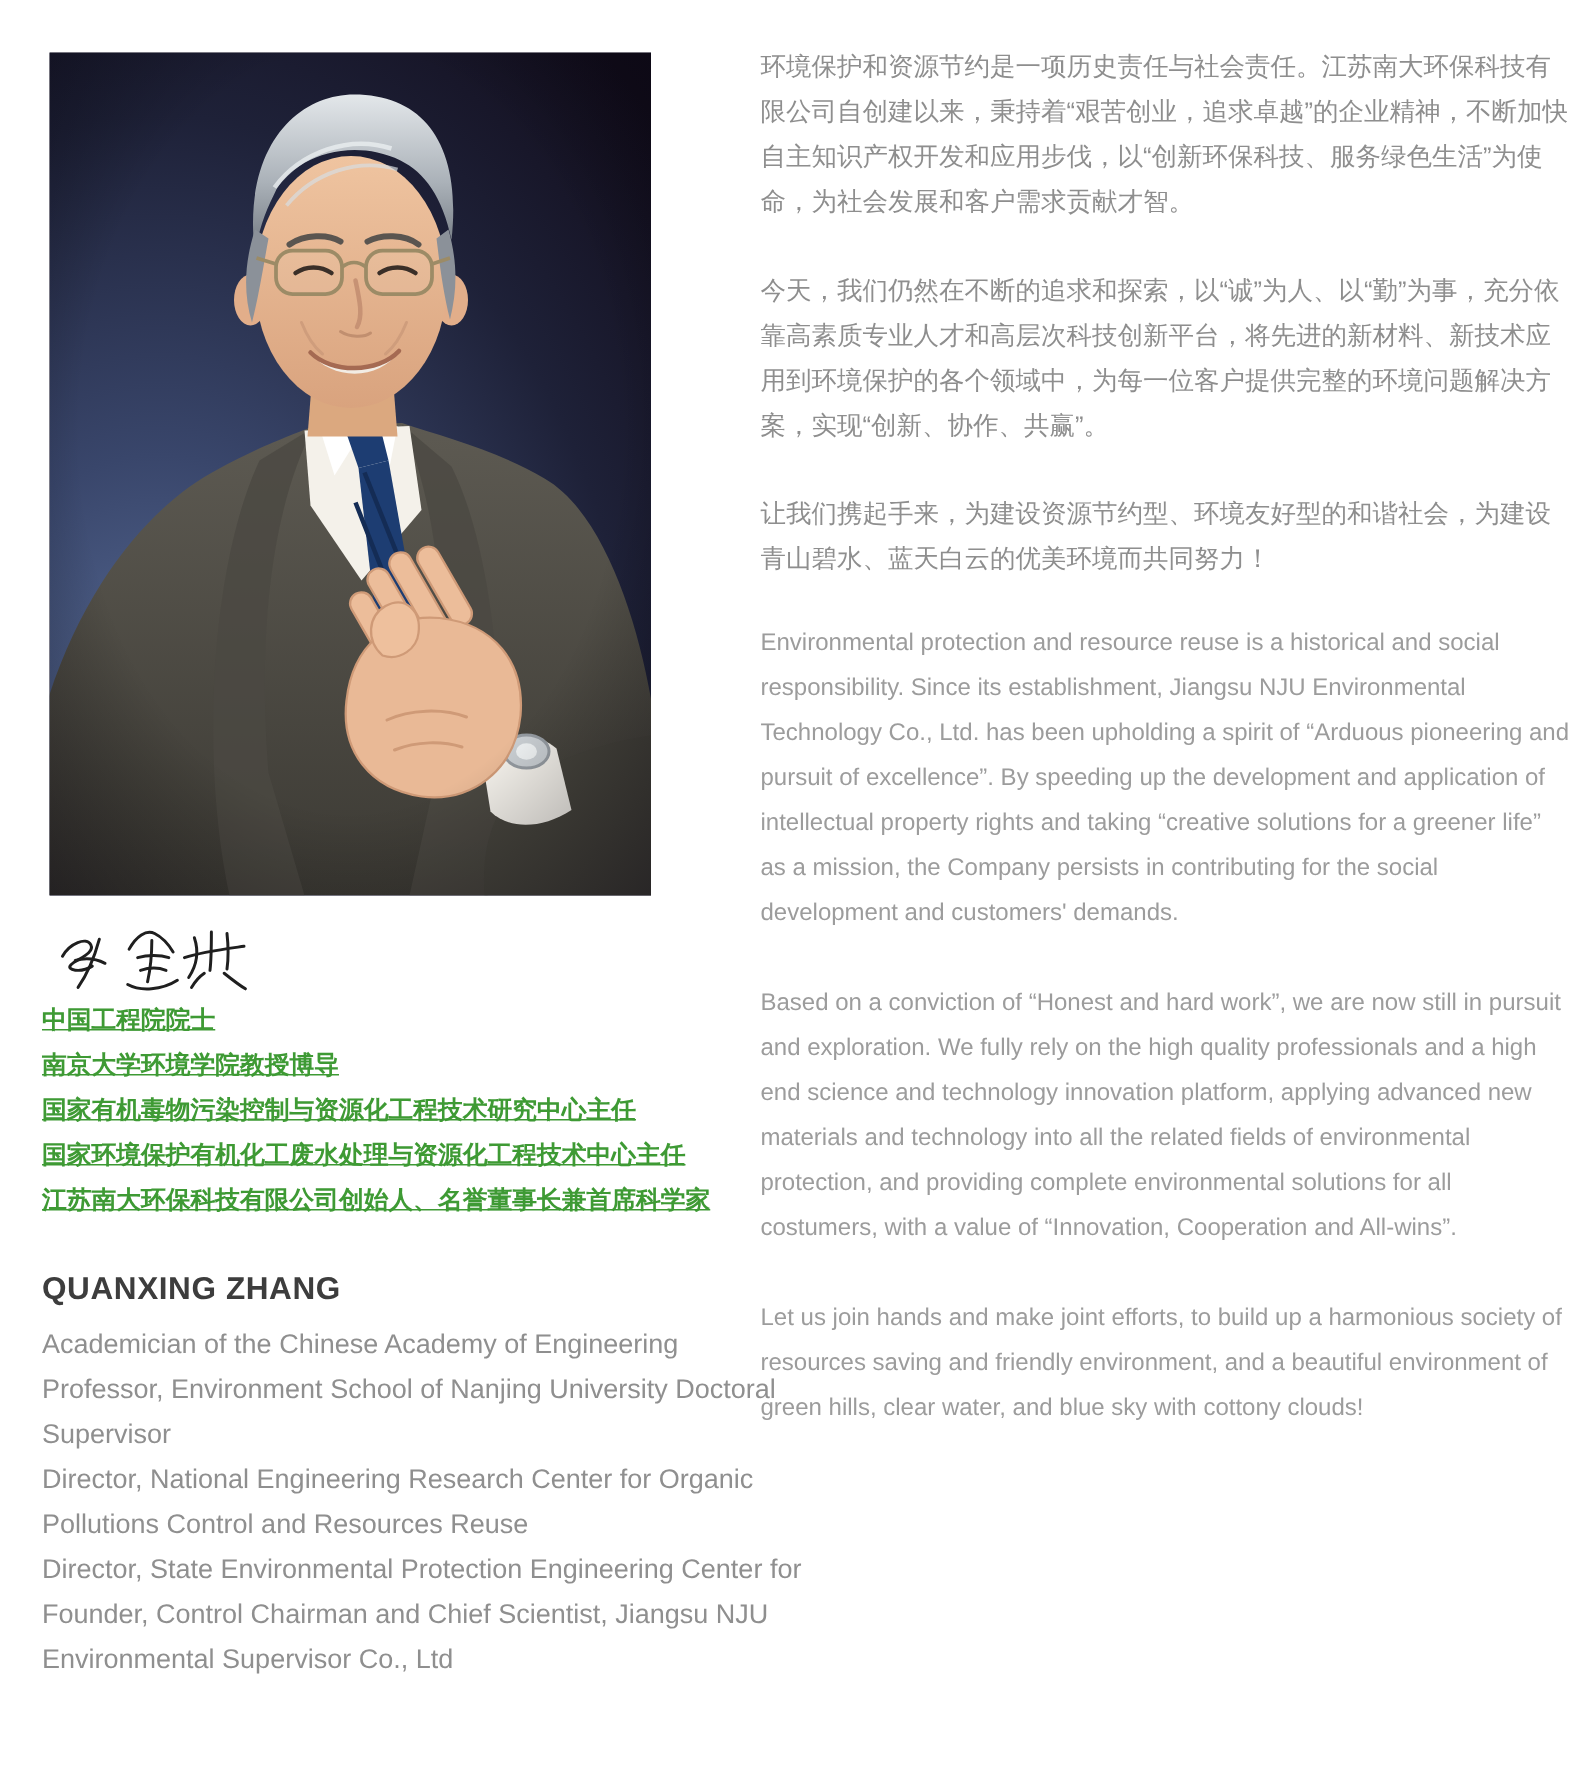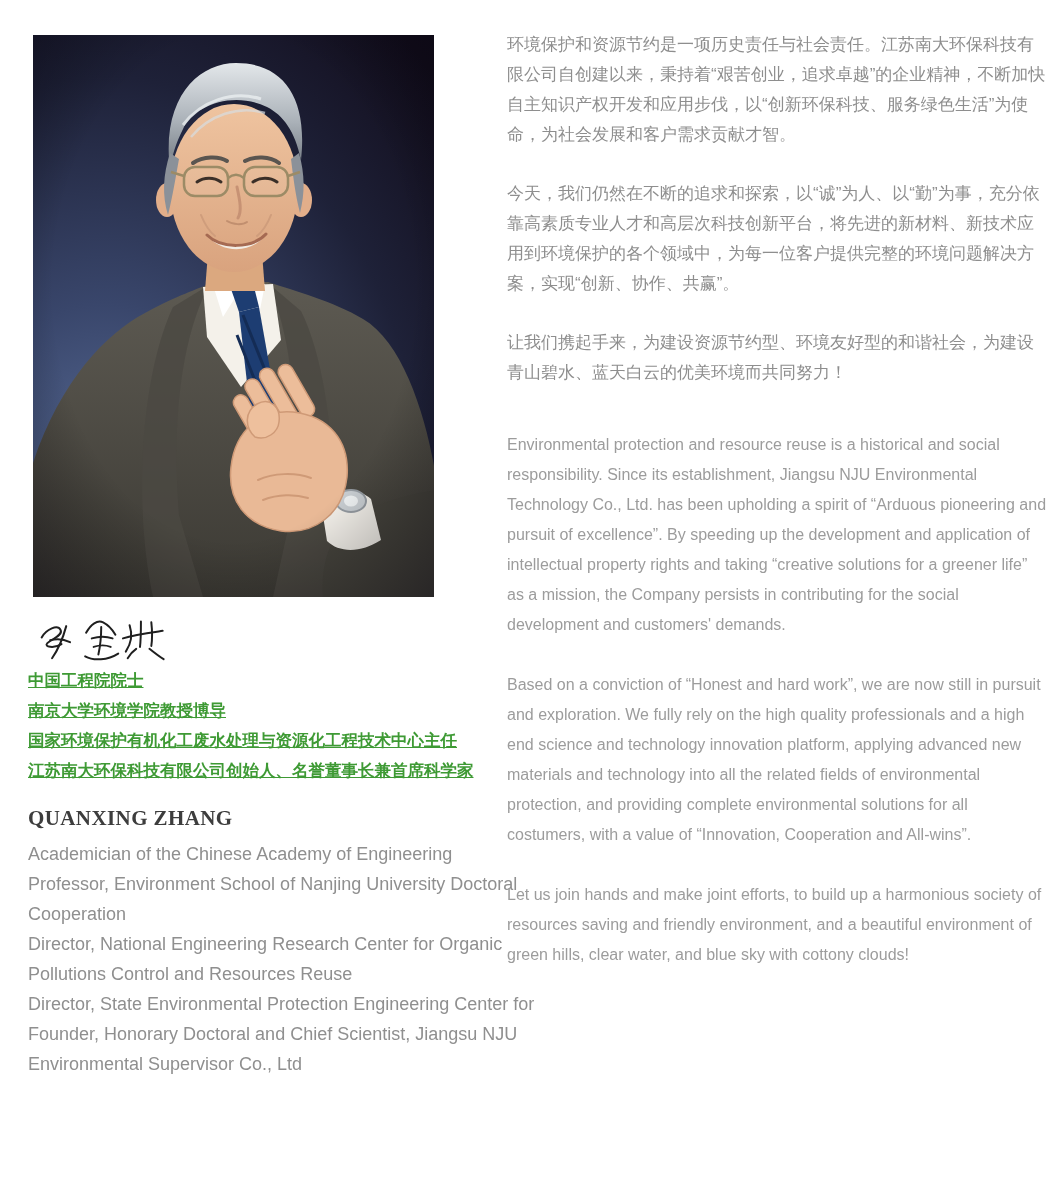--- a/index.html
+++ b/index.html
@@ -10,31 +10,31 @@
   }
   .left-col{position:absolute;left:28px;top:35px;width:450px;}
   .photo-frame{margin-left:5px;width:401px;height:562px;overflow:hidden;background:#141022;}
   .photo-frame svg{display:block;}
   .signature{margin:14px 0 2px 2px;width:150px;height:52px;}
   .cn-creds{margin-top:2px;}
   .cn-cred-line{
     color:#3e9a34;font-weight:bold;font-size:16.5px;line-height:30px;white-space:nowrap;text-decoration:underline;
   }
   .name-en{
-    margin-top:20px;color:#3d3d3d;font-weight:bold;font-size:21px;line-height:26px;letter-spacing:.4px;font-family:Liberation Serif, serif;
+    margin-top:32px;color:#3d3d3d;font-weight:bold;font-size:21px;line-height:26px;letter-spacing:.4px;
   }
   .en-creds{margin-top:8px;}
   .en-cred{color:#8f8f8f;font-size:18px;line-height:30px;}
   .en-cred div{white-space:nowrap;}
   .right-col{position:absolute;left:507px;top:30px;width:540px;}
   .cn-paras p{
     margin:0 0 29px 0;color:#8e8e8e;font-size:17px;line-height:30px;text-align:left;
   }
   .cn-paras p:last-child{margin-bottom:0;}
-  .en-paras{margin-top:42px;}
+  .en-paras{margin-top:26px;}
   .en-paras p{
     margin:0 0 30px 0;color:#9c9c9c;font-size:16px;line-height:30px;text-align:left;
   }
   .en-paras p:last-child{margin-bottom:0;}
 </style>
 </head>
 <body>
 
 <div class="left-col">
 
@@ -150,43 +150,44 @@
         <path d="M94,29 C106,25 122,23 136,21"></path>
         <path d="M99,50 C102,45 105,42 108,40"></path>
         <path d="M122,40 C127,44 132,48 137,51"></path>
       </g>
     </svg>
   </div>
 
   <div class="cn-creds">
       <div class="cn-cred-line">中国工程院院士</div>
       <div class="cn-cred-line">南京大学环境学院教授博导</div>
+      <div class="cn-cred-line">国家有机毒物污染控制与资源化工程技术研究中心主任</div>
       <div class="cn-cred-line">国家环境保护有机化工废水处理与资源化工程技术中心主任</div>
       <div class="cn-cred-line">江苏南大环保科技有限公司创始人、名誉董事长兼首席科学家</div>
     </div>
 
   <div class="name-en">QUANXING ZHANG</div>
 
   <div class="en-creds">
       <div class="en-cred">
         <div>Academician of the Chinese Academy of Engineering</div>
       </div>
       <div class="en-cred">
         <div>Professor, Environment School of Nanjing University Doctoral</div>
-        <div>Cooperation</div>
+        <div>Supervisor</div>
       </div>
       <div class="en-cred">
         <div>Director, National Engineering Research Center for Organic</div>
         <div>Pollutions Control and Resources Reuse</div>
       </div>
       <div class="en-cred">
         <div>Director, State Environmental Protection Engineering Center for</div>
       </div>
       <div class="en-cred">
-        <div>Founder, Honorary Doctoral and Chief Scientist, Jiangsu NJU</div>
+        <div>Founder, Control Chairman and Chief Scientist, Jiangsu NJU</div>
         <div>Environmental Supervisor Co., Ltd</div>
       </div>
     </div>
 </div>
 
 <div class="right-col">
   <div class="cn-paras">
       <p>环境保护和资源节约是一项历史责任与社会责任。江苏南大环保科技有限公司自创建以来，秉持着“艰苦创业，追求卓越”的企业精神，不断加快自主知识产权开发和应用步伐，以“创新环保科技、服务绿色生活”为使命，为社会发展和客户需求贡献才智。</p>
       <p>今天，我们仍然在不断的追求和探索，以“诚”为人、以“勤”为事，充分依靠高素质专业人才和高层次科技创新平台，将先进的新材料、新技术应用到环境保护的各个领域中，为每一位客户提供完整的环境问题解决方案，实现“创新、协作、共赢”。</p>
       <p>让我们携起手来，为建设资源节约型、环境友好型的和谐社会，为建设青山碧水、蓝天白云的优美环境而共同努力！</p>

